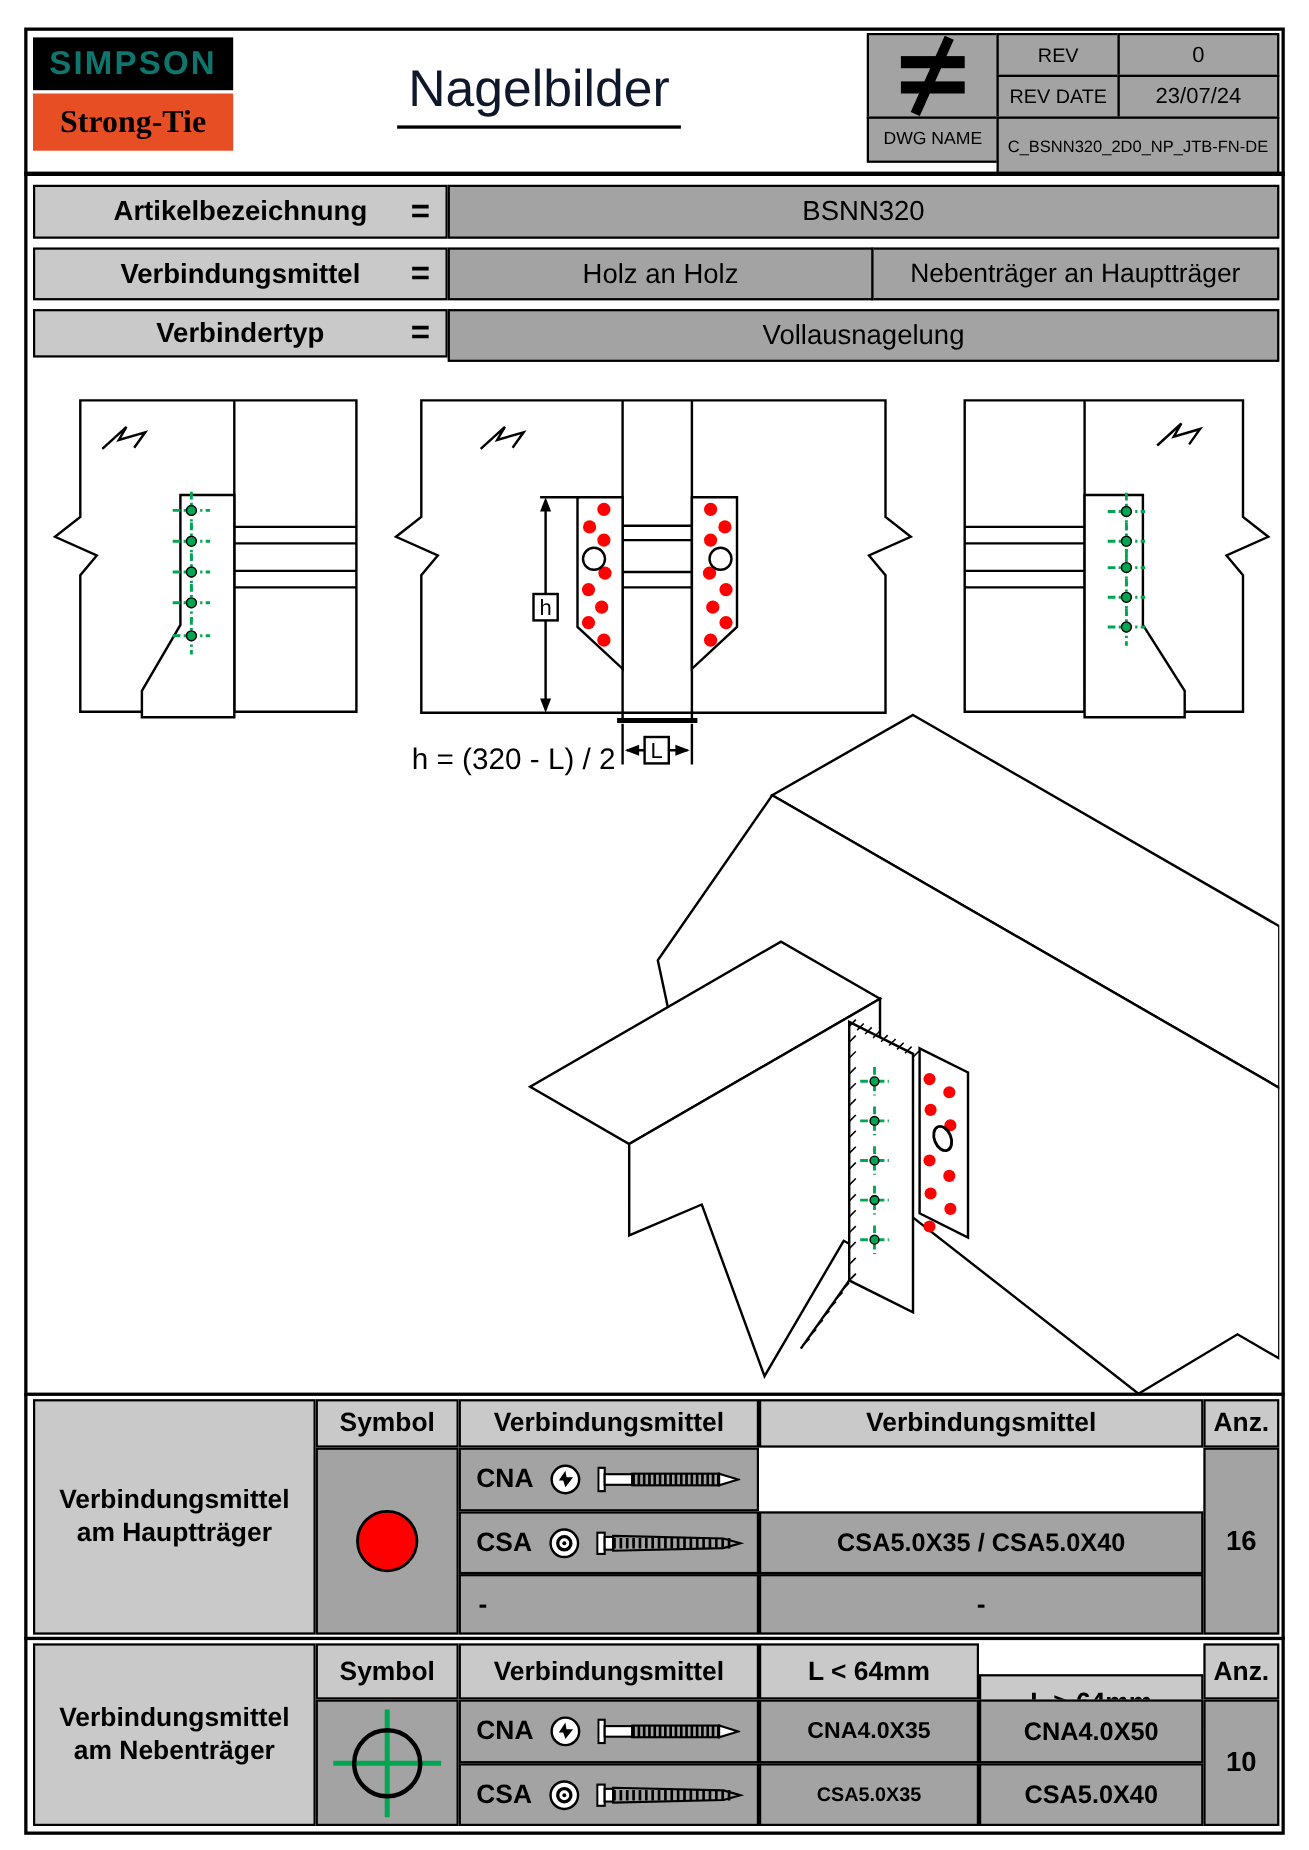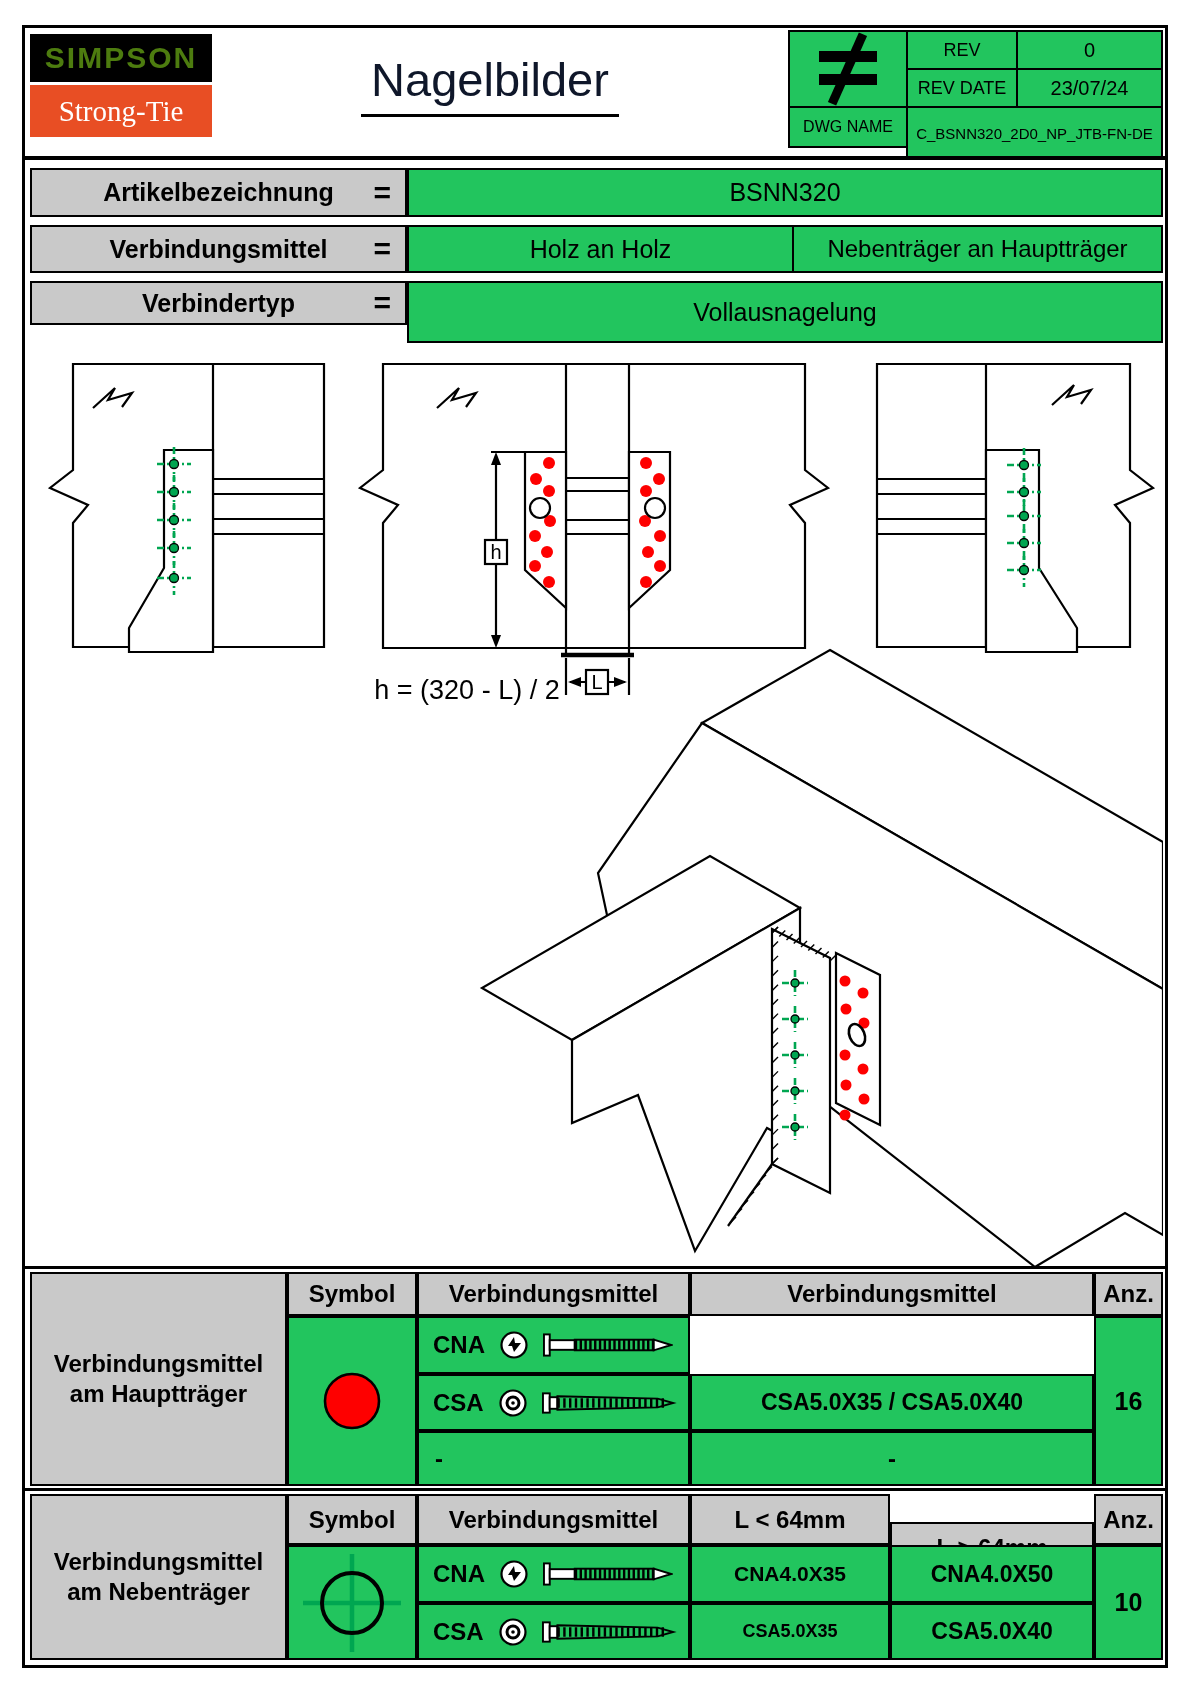--- a/index.html
+++ b/index.html
@@ -1,27 +1,27 @@
 <!DOCTYPE html>
 <html style="--red: #FE0000; --green: #00A651; --orange: #E84E24; --gray: #C9C9C9;"><head>
 <meta charset="utf-8">
 <style>
   html,body{margin:0;padding:0;background:#fff;font-family:"Liberation Sans", sans-serif;}
   #page{position:relative;width:1190px;height:1682px;background:#fff;overflow:hidden;}
   #frame{position:absolute;left:22px;top:25px;width:1146px;height:1643px;border:3px solid #000;box-sizing:border-box;}
   .abs{position:absolute;box-sizing:border-box;}
-  .cell{position:absolute;box-sizing:border-box;border:2px solid #000;background:#22c55e;
+  .cell{position:absolute;box-sizing:border-box;border:2px solid #000;background:#a3a3a3;
         display:flex;align-items:center;justify-content:center;text-align:center;color:#000;}
   .gray{background:var(--gray);}
   .bold{font-weight:bold;}
   .hline{position:absolute;left:22px;width:1146px;height:3px;background:#000;}
   
-  .logo-black{background:#000;color:#4d7c0f;font-weight:bold;letter-spacing:2px;font-size:30px;
+  .logo-black{background:#000;color:#0f766e;font-weight:bold;letter-spacing:2px;font-size:30px;
               display:flex;align-items:center;justify-content:center;}
-  .logo-orange{background:var(--orange);color:#ffffff;font-weight:normal;font-size:29px;
+  .logo-orange{background:var(--orange);color:#000000;font-weight:bold;font-size:29px;
                font-family:"Liberation Serif", serif;display:flex;align-items:center;justify-content:center;}
   .title-text{font-size:47px;color:#0f172a;}
   .title-underline{border-bottom:3px solid #000;padding:0 10px 8px 10px;}
   
   .neq{position:relative;width:64px;height:70px;}
   .neq .bar{position:absolute;left:3px;width:58px;height:11px;background:#000;}
   .neq .slash{position:absolute;left:27px;top:-3px;width:9px;height:76px;background:#000;transform:rotate(24deg);}
   
   svg .ln{stroke:#000;stroke-width:2.2;fill:none;}
   svg .shape{stroke:#000;stroke-width:2.2;fill:#fff;}
@@ -76,21 +76,21 @@
     <span>Verbindungsmittel</span>
     <span class="abs" style="right:14px;font-size:30px;font-weight:900;">=</span>
   </div>
   <div class="cell" style="left:792px;top:225px;width:371px;height:48px;font-size:24px;">Nebenträger an Hauptträger</div>
   <div class="cell" style="left:407px;top:225px;width:387px;height:48px;font-size:25px;">Holz an Holz</div>
 
   <div class="cell gray bold" style="left:30px;top:281px;width:377px;height:44px;font-size:25px;text-align:right;">
     <span>Verbindertyp</span>
     <span class="abs" style="right:14px;font-size:30px;font-weight:900;">=</span>
   </div>
-  <div class="cell" style="left:407px;top:281px;width:756px;height:62px;font-size:25px;">Vollausnagelung</div>
+  <div class="cell" style="left:407px;top:281px;width:756px;height:48px;font-size:25px;">Vollausnagelung</div>
 
   <svg class="abs" style="left:30px;top:333px;" width="1133" height="935" viewBox="0 0 1133 935">
 
     <g>
       <path class="shape" d="M43,31 H294 V314 H43 V190 L58,172 L20,155 L43,137 Z"></path>
       <line class="ln" x1="183" y1="31" x2="183" y2="314"></line>
       <line class="ln" x1="183" y1="146" x2="294" y2="146"></line>
       <line class="ln" x1="183" y1="161" x2="294" y2="161"></line>
       <line class="ln" x1="183" y1="186" x2="294" y2="186"></line>
       <line class="ln" x1="183" y1="201" x2="294" y2="201"></line>

